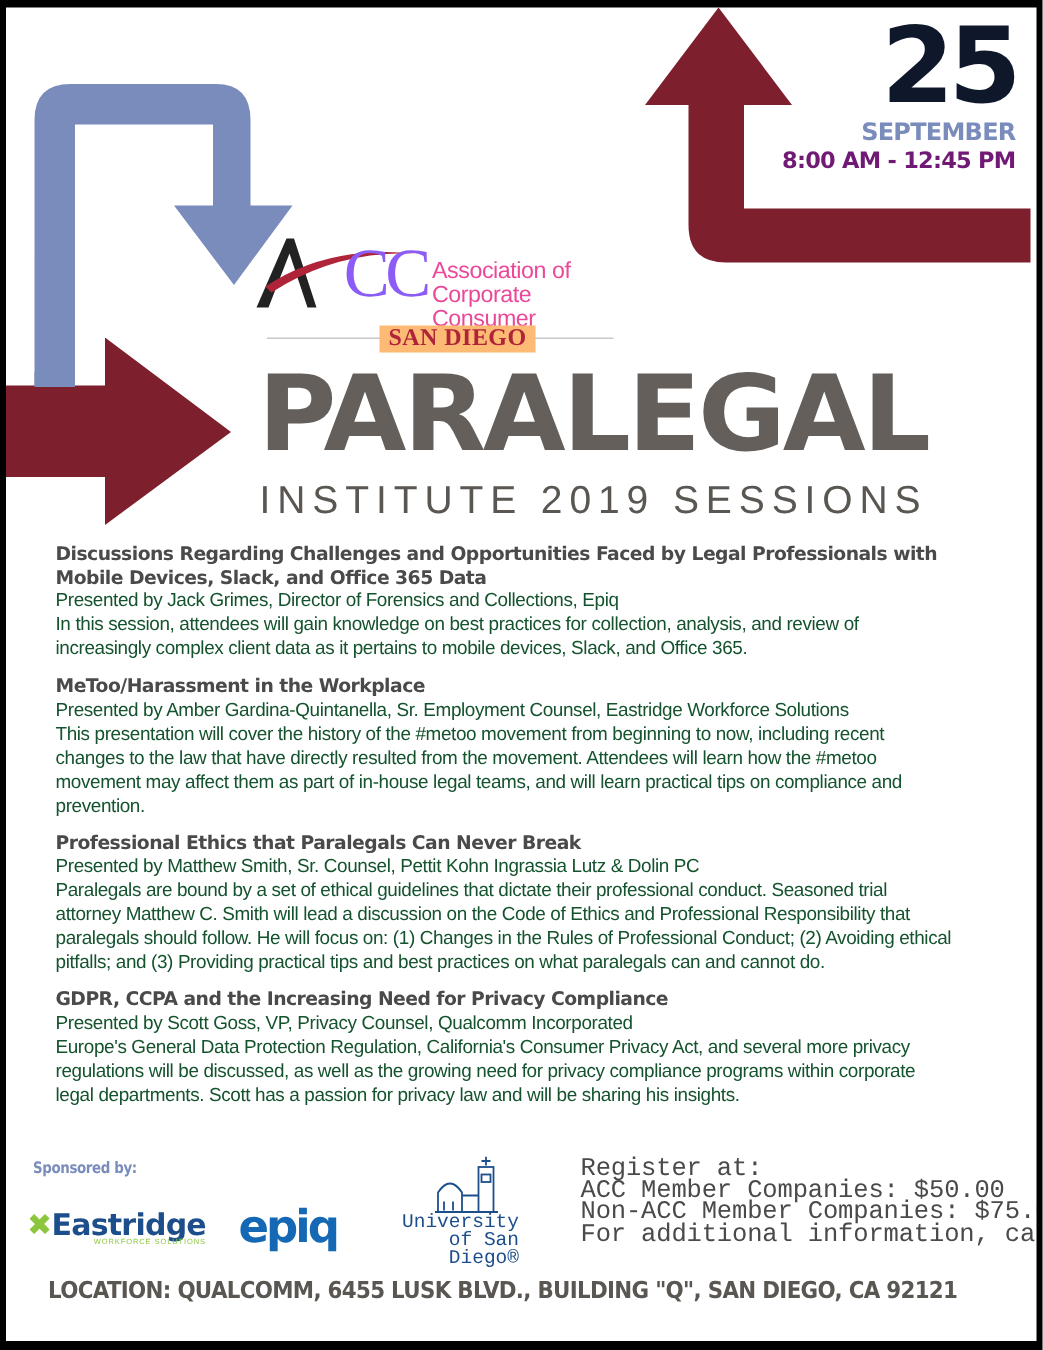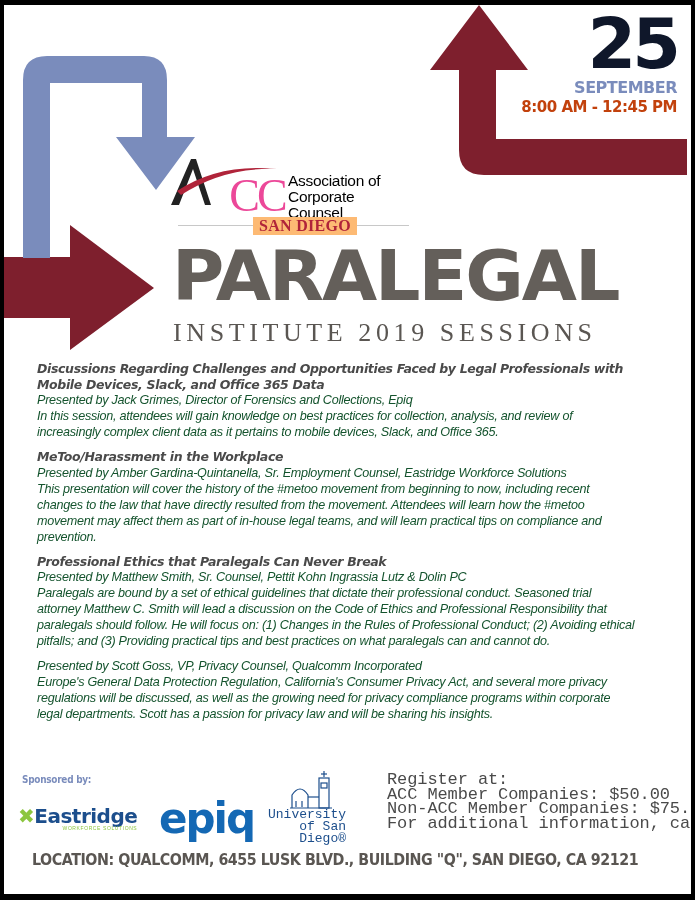--- a/index.html
+++ b/index.html
@@ -2,43 +2,43 @@
 <html><head>
 <meta charset="utf-8">
 <style>
   html, body { margin: 0; padding: 0; }
   body { width: 695px; height: 900px; background: #000; position: relative; overflow: hidden; font-family: "Liberation Sans", sans-serif; }
   .poster { position: absolute; left: 4px; top: 5px; width: 687px; height: 889px; background: #fff; overflow: hidden; }
   .shapes { position: absolute; left: 0; top: 0; width: 687px; height: 889px; }
   .date-block { position: absolute; right: 14px; top: 4px; text-align: right; }
   .date-day { font-family: "DejaVu Sans", sans-serif; font-weight: bold; font-size: 70px; line-height: 70px; color: #0f172a; letter-spacing: -4px; }
   .date-month { font-family: "DejaVu Sans", sans-serif; font-weight: bold; font-size: 16px; color: #7a8cbc; line-height: 18px; letter-spacing: -0.5px; }
-  .date-time { font-family: "DejaVu Sans", sans-serif; font-weight: bold; font-size: 15px; color: #c2410c; line-height: 20px; letter-spacing: -0.5px; }
+  .date-time { font-family: "DejaVu Sans", sans-serif; font-weight: bold; font-size: 15px; color: #701a75; line-height: 20px; letter-spacing: -0.5px; }
 
   .acc-logo { position: absolute; left: 165px; top: 150px; width: 240px; height: 75px; }
-  .acc-letters { position: absolute; left: 6px; top: 18px; font-family: "Liberation Serif", serif; font-size: 46px; color: #ec4899; letter-spacing: -3px; line-height: 46px; }
-  .acc-name { position: absolute; left: 119px; top: 18px; font-family: "Liberation Sans", sans-serif; font-size: 15.5px; line-height: 16px; color: #000000; letter-spacing: -0.3px; }
+  .acc-letters { position: absolute; left: 6px; top: 4px; font-family: "Liberation Serif", serif; font-size: 46px; color: #8b5cf6; letter-spacing: -3px; line-height: 46px; }
+  .acc-name { position: absolute; left: 119px; top: 18px; font-family: "Liberation Sans", sans-serif; font-size: 15.5px; line-height: 16px; color: #ec4899; letter-spacing: -0.3px; }
   .acc-chapter-line { position: absolute; left: 9px; right: 0; top: 70px; height: 1px; background: #c8c8c8; }
   .acc-chapter { position: absolute; left: 84px; top: 62px; padding: 0 6px; background: #fdba74; font-family: "Liberation Serif", serif; font-weight: bold; font-size: 16px; color: #b0243a; letter-spacing: 0.3px; }
 
   .title { position: absolute; left: 168px; top: 232px; font-family: "DejaVu Sans", sans-serif; font-weight: bold; font-size: 70px; line-height: 78px; color: #645f5a; letter-spacing: -2px; transform: scaleX(1.02); transform-origin: left; }
-  .subtitle { position: absolute; left: 169px; top: 313px; font-family: Liberation Serif, serif; font-weight: normal; font-size: 26px; line-height: 30px; color: #5a5652; letter-spacing: 4.6px; }
+  .subtitle { position: absolute; left: 169px; top: 313px; font-family: Liberation Sans, sans-serif; font-weight: normal; font-size: 26px; line-height: 30px; color: #5a5652; letter-spacing: 4.6px; }
 
-  .sessions { position: absolute; left: 33px; top: 356px; width: 600px; color: #4a4a4a; font-style: italic; }
+  .sessions { position: absolute; left: 33px; top: 356px; width: 600px; color: #4a4a4a; }
   .session { margin-bottom: 9px; }
   .session-title { font-family: "DejaVu Sans", sans-serif; font-weight: bold; font-size: 12.5px; line-height: 15.5px; color: #4a4a4a; letter-spacing: -0.35px; }
   .session-presenter, .session-desc { font-family: "Liberation Sans", sans-serif; font-size: 12.6px; line-height: 16px; color: #14532d; letter-spacing: -0.25px; }
 
   .sponsors-label { position: absolute; left: 18px; top: 768px; font-family: "DejaVu Sans", sans-serif; font-weight: bold; font-size: 10.5px; color: #7a8cbc; letter-spacing: -0.3px; transform: scaleX(0.85); transform-origin: left; }
   .sponsor { position: absolute; text-align: right; }
   .eastridge { left: 14px; top: 800px; }
   .eastridge-name { font-family: "DejaVu Sans", sans-serif; font-weight: bold; font-size: 20px; color: #1c4e8c; letter-spacing: -0.5px; line-height: 22px; }
   .eastridge-x { color: #8cc63f; }
   .eastridge-tag { font-family: "Liberation Sans", sans-serif; font-size: 5px; color: #8cc63f; letter-spacing: 0.6px; padding-left: 16px; margin-top: -2px; }
-  .epiq { left: 155px; top: 796px; font-family: "DejaVu Sans", sans-serif; font-weight: bold; font-size: 42px; color: #1468b4; letter-spacing: -2px; line-height: 36px; }
+  .epiq { left: 155px; top: 796px; font-family: "DejaVu Sans", sans-serif; font-weight: bold; font-size: 30px; color: #1468b4; letter-spacing: -2px; line-height: 36px; }
   .usd { left: 258px; top: 766px; width: 80px; height: 70px; }
   .usd-text { position: absolute; left: 6px; top: 38px; font-family: Liberation Mono, monospace; font-size: 13px; line-height: 12px; color: #1c4e8c; }
 
   .register { position: absolute; left: 383px; top: 768px; font-family: Liberation Mono, monospace; font-size: 17px; line-height: 14.5px; color: #4a4a4a; letter-spacing: -0.1px; }
   .register div { white-space: nowrap; }
   .register .link { color: #4a4a4a; text-decoration: none; }
 
   .location { position: absolute; left: 28px; top: 846px; font-family: "DejaVu Sans", sans-serif; font-weight: bold; font-size: 15.5px; color: #5a5652; letter-spacing: -0.5px; transform: scaleX(0.92); transform-origin: left; white-space: nowrap; }
 </style>
 </head>
@@ -64,21 +64,21 @@
   </div>
 
   <div class="acc-logo">
     <svg style="position:absolute;left:0;top:0;" width="130" height="60" viewBox="0 0 130 60">
       <path d="M 2 50 L 22 4 L 27 4 L 42 50 L 36 50 L 24 14 L 10 50 Z" fill="#222"></path>
       <path d="M 8 36 Q 50 8 108 14 Q 55 12 12 40 Z" fill="#b0243a"></path>
     </svg>
     <div class="acc-letters" style="left:30px;"><span style="visibility:hidden">A</span>CC</div>
     <div class="acc-name">
       <div>Association of</div>
-      <div>Corporate Counsel</div>
+      <div>Corporate Consumer</div>
     </div>
     <div class="acc-chapter-line"></div>
     <div class="acc-chapter">SAN DIEGO</div>
   </div>
 
   <div class="title">PARALEGAL</div>
   <div class="subtitle">INSTITUTE 2019 SESSIONS</div>
 
   <div class="sessions">
     <div class="session">
@@ -90,20 +90,21 @@
       <div class="session-title">MeToo/Harassment in the Workplace</div>
       <div class="session-presenter">Presented by Amber Gardina-Quintanella, Sr. Employment Counsel, Eastridge Workforce Solutions</div>
       <div class="session-desc">This presentation will cover the history of the #metoo movement from beginning to now, including recent changes to the law that have directly resulted from the movement.  Attendees will learn how the #metoo movement may affect them as part of in-house legal teams, and will learn practical tips on compliance and prevention.</div>
     </div>
     <div class="session">
       <div class="session-title">Professional Ethics that Paralegals Can Never Break</div>
       <div class="session-presenter">Presented by Matthew Smith, Sr. Counsel, Pettit Kohn Ingrassia Lutz &amp; Dolin PC</div>
       <div class="session-desc">Paralegals are bound by a set of ethical guidelines that dictate their professional conduct. Seasoned trial attorney Matthew C. Smith will lead a discussion on the Code of Ethics and Professional Responsibility that paralegals should follow.  He will focus on: (1) Changes in the Rules of Professional Conduct; (2) Avoiding ethical pitfalls; and (3) Providing practical tips and best practices on what paralegals can and cannot do.</div>
     </div>
     <div class="session">
+      <div class="session-title">GDPR, CCPA and the Increasing Need for Privacy Compliance</div>
       <div class="session-presenter">Presented by Scott Goss, VP, Privacy Counsel, Qualcomm Incorporated</div>
       <div class="session-desc">Europe's General Data Protection Regulation, California's Consumer Privacy Act, and several more privacy regulations will be discussed, as well as the growing need for privacy compliance programs within corporate legal departments.  Scott has a passion for privacy law and will be sharing his insights.</div>
     </div>
   </div>
 
   <div class="sponsors-label">Sponsored by:</div>
 
   <div class="sponsor eastridge">
     <div class="eastridge-name"><span class="eastridge-x">✖</span><span>Eastridge</span></div>
     <div class="eastridge-tag">WORKFORCE SOLUTIONS</div>

